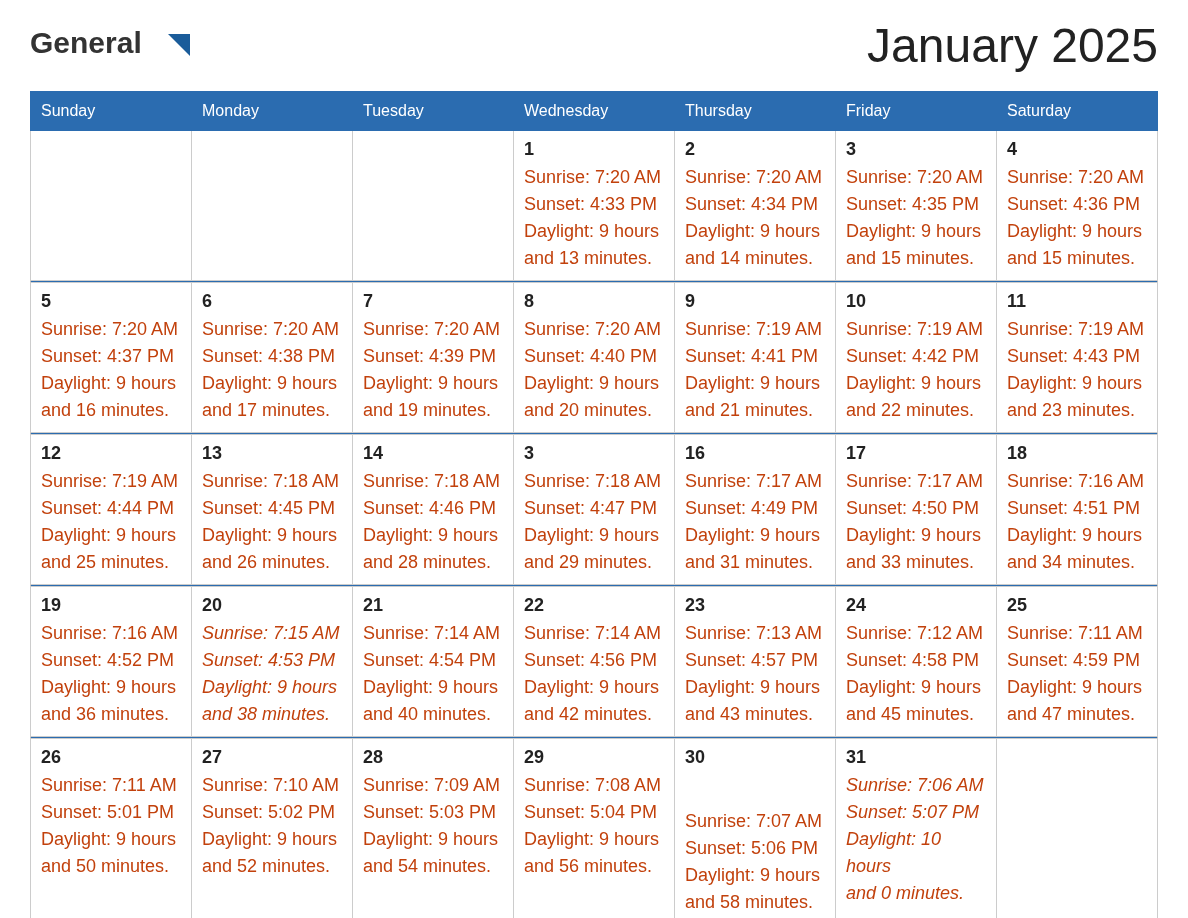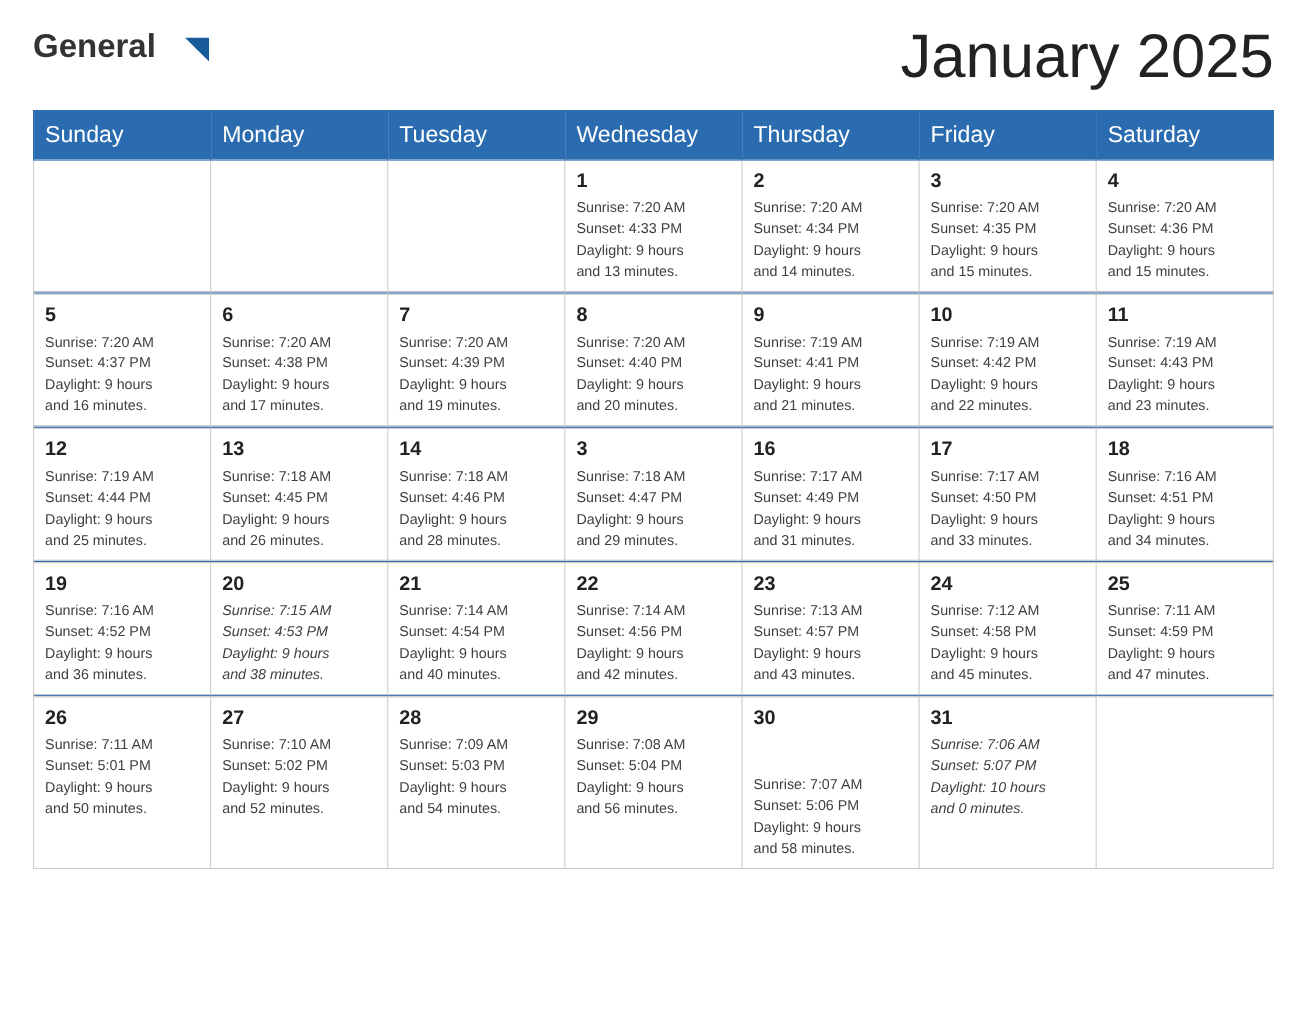--- a/index.html
+++ b/index.html
@@ -25,39 +25,39 @@
     .logo-general {
       font-size: 28px;
       font-weight: bold;
       color: #333;
       line-height: 1;
     }
     .title-area {
       text-align: right;
     }
     .main-title {
-      font-size: 56px;
+      font-size: 48px;
       font-weight: normal;
       color: #222;
       line-height: 1.1;
     }
     .subtitle {
       font-size: 22px;
       color: #444;
       margin-top: 6px;
     }
     .calendar {
       width: 100%;
       border-collapse: collapse;
       border: 1px solid #bbb;
     }
     .calendar th {
       background-color: #2b6cb0;
       color: #fff;
-      font-size: 21px;
+      font-size: 16px;
       font-weight: normal;
       padding: 10px 10px;
       text-align: left;
       border: 1px solid #2b6cb0;
     }
     .calendar td {
       vertical-align: top;
       border: 1px solid #ccc;
       padding: 8px 10px;
       min-height: 100px;
@@ -66,22 +66,22 @@
       color: #333;
     }
     .day-num {
       font-size: 18px;
       font-weight: bold;
       color: #222;
       margin-bottom: 4px;
       display: block;
     }
     .day-info {
-      font-size: 13px;
-      color: #404040;
+      font-size: 18px;
+      color: #c2410c;
       line-height: 1.5;
     }
     .empty-cell {
       background: #fff;
     }
     
     .logo-wrapper {
       display: flex;
       flex-direction: column;
     }

